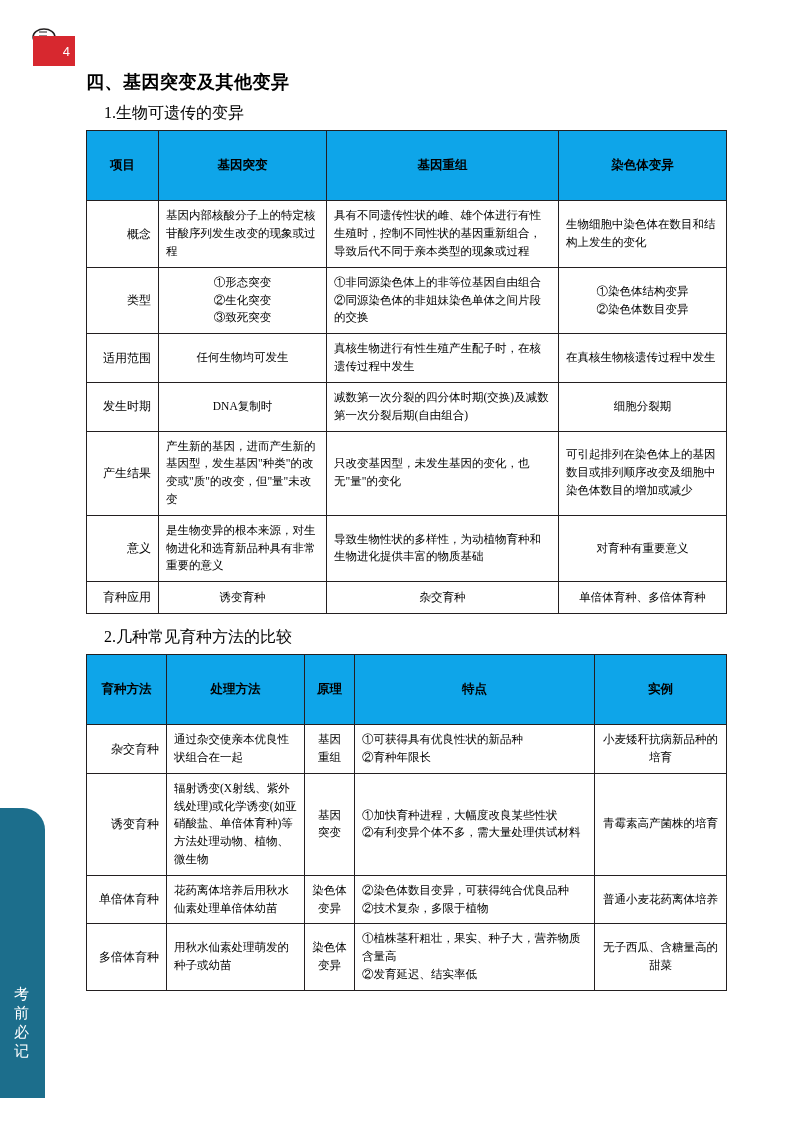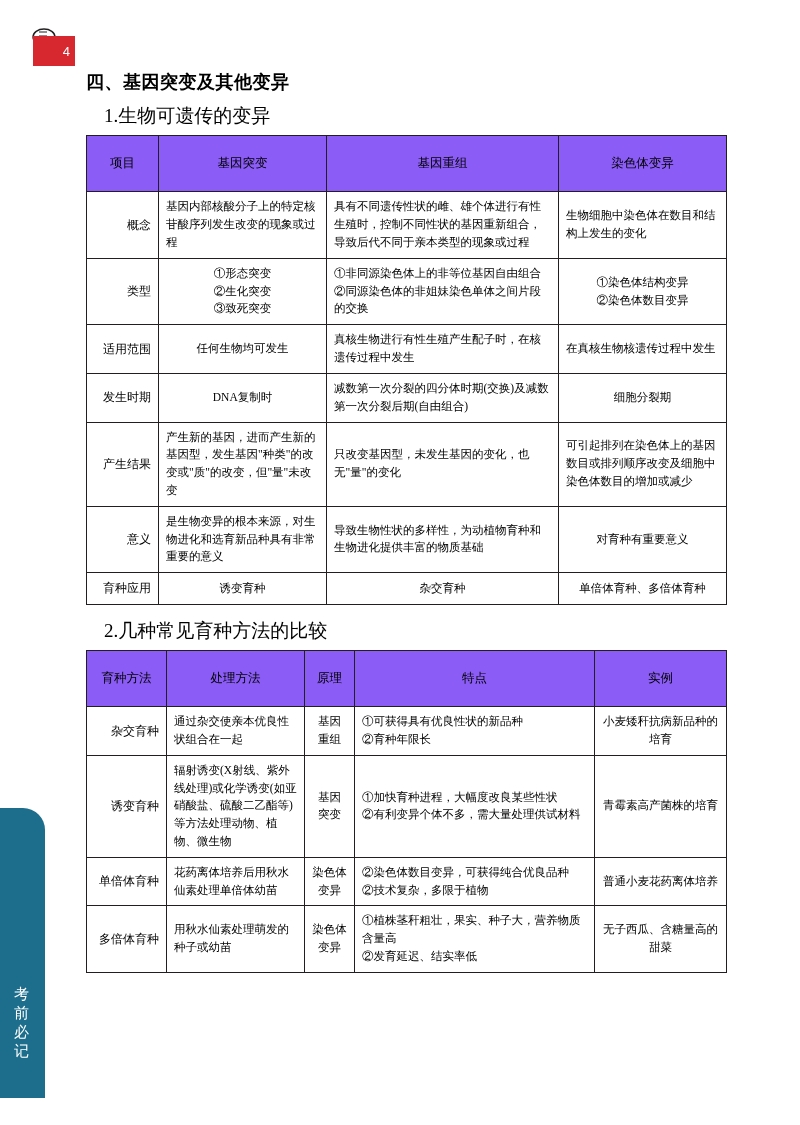--- a/index.html
+++ b/index.html
@@ -73,45 +73,45 @@
     top: 70px;
     width: 640px;
   }
   h1.section-title {
     font-size: 18px;
     font-weight: bold;
     margin: 0 0 9px 0;
     letter-spacing: 0.5px;
   }
   h2.sub-title {
-    font-size: 19px;
+    font-size: 16px;
     font-weight: normal;
     margin: 0 0 6px 18px;
   }
   .spacer { height: 13px; }
 
   table {
     border-collapse: collapse;
     width: 640px;
     table-layout: fixed;
   }
   table td, table th {
     border: 1px solid #231f20;
     padding: 6px 7px;
     font-size: 11.5px;
     line-height: 1.55;
     vertical-align: middle;
     font-family: "Liberation Serif", "DejaVu Serif", serif;
   }
   thead th {
-    background: #8b5cf6;
-    font-weight: normal;
+    background: #0ea5e9;
+    font-weight: bold;
     text-align: center;
     font-size: 12.5px;
-    padding: 18px 4px;
+    padding: 25px 4px;
   }
   .c-center { text-align: center; }
   .c-left { text-align: left; }
   .rowhead {
     text-align: right;
     font-size: 12px;
   }
 
   
   table.t1 col.c0 { width: 72px; }
@@ -267,21 +267,21 @@
         <td class="c-left">
           <span class="multi">
             <span>①可获得具有优良性状的新品种</span>
             <span>②育种年限长</span>
           </span>
         </td>
         <td class="c-center">小麦矮秆抗病新品种的培育</td>
       </tr>
       <tr>
         <td class="rowhead">诱变育种</td>
-        <td class="c-left">辐射诱变(X射线、紫外线处理)或化学诱变(如亚硝酸盐、硫酸二乙酯等)等方法处理动物、植物、微生物</td>
+        <td class="c-left">辐射诱变(X射线、紫外线处理)或化学诱变(如亚硝酸盐、单倍体育种)等方法处理动物、植物、微生物</td>
         <td class="c-center">
           <span class="multi">
             <span>基因</span>
             <span>突变</span>
           </span>
         </td>
         <td class="c-left">
           <span class="multi">
             <span>①加快育种进程，大幅度改良某些性状</span>
             <span>②有利变异个体不多，需大量处理供试材料</span>

